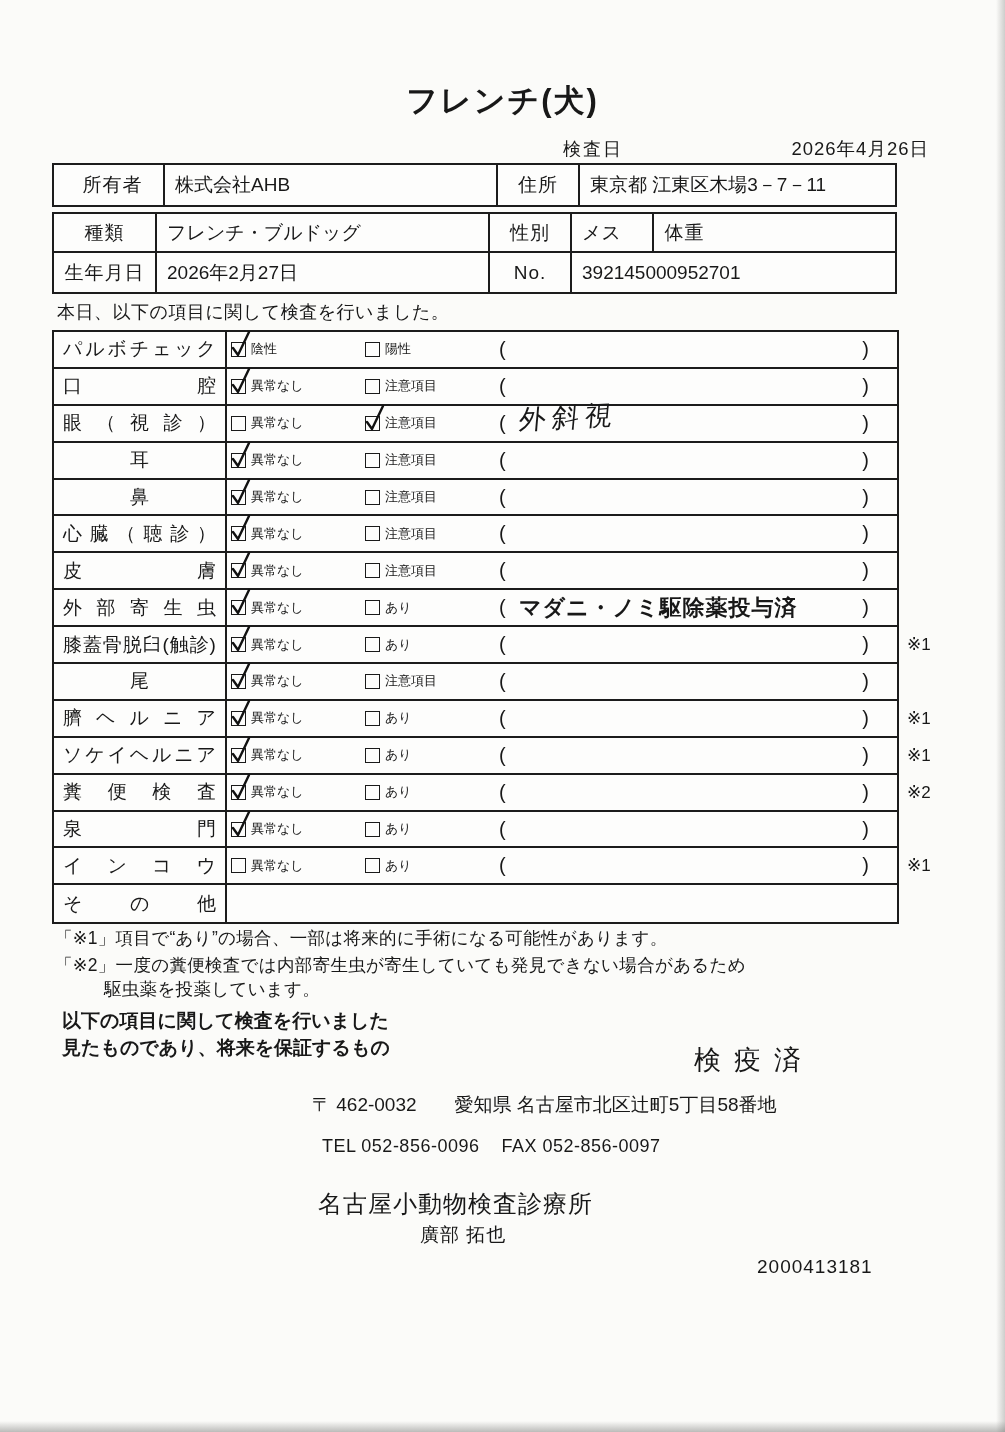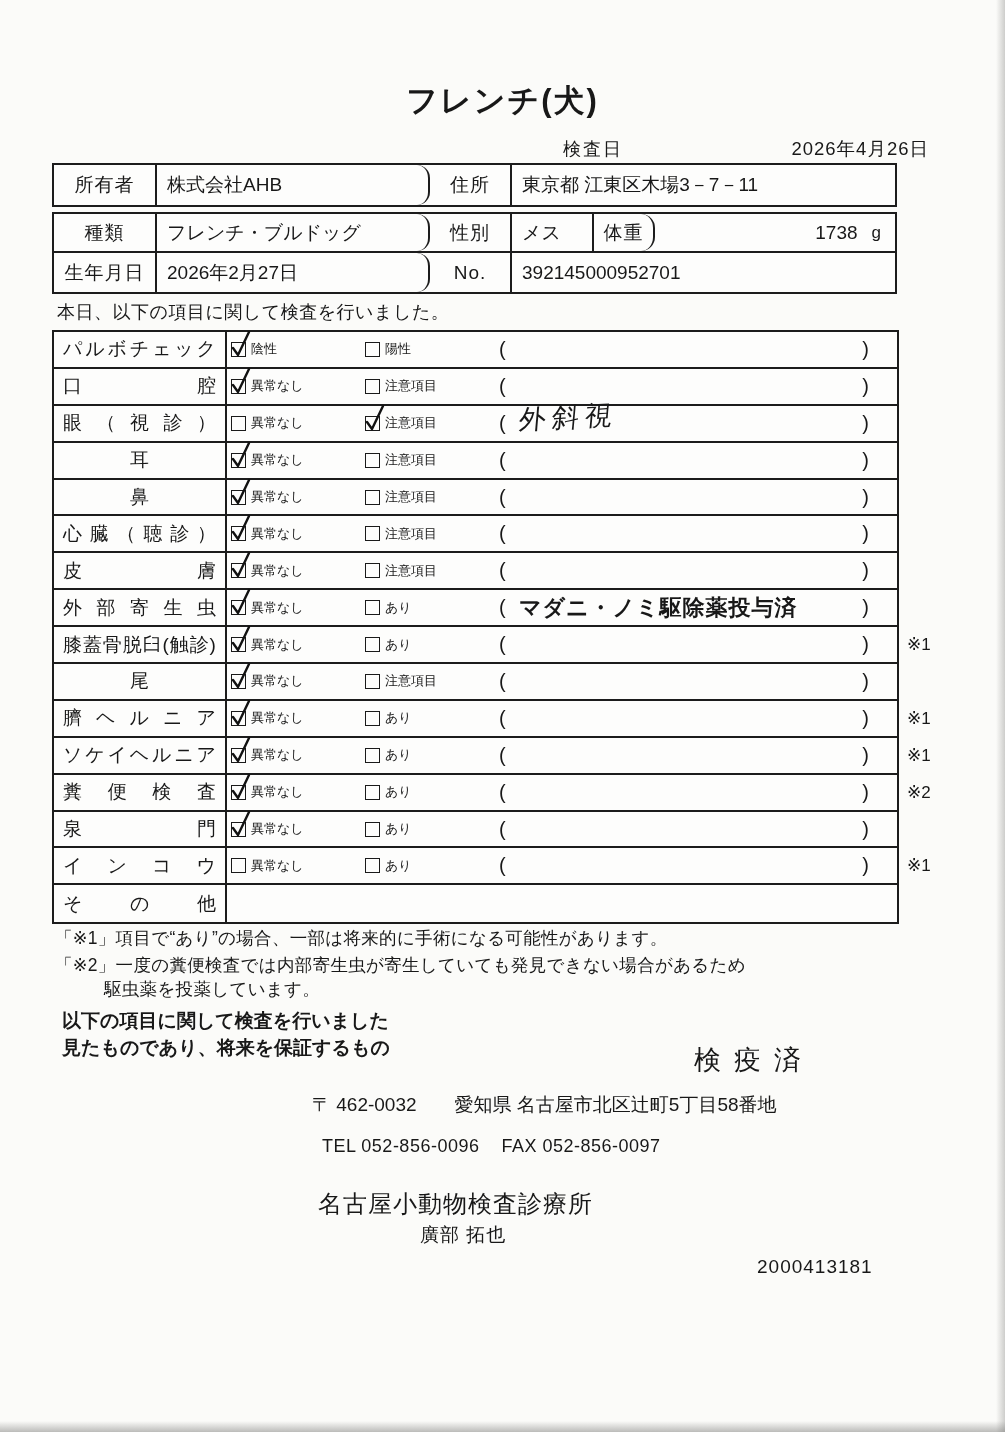--- a/index.html
+++ b/index.html
@@ -21,25 +21,25 @@
   .tbl{border:2px solid #1c1c1c;background:#fdfdfc;}
   .trow{display:flex;box-sizing:border-box;}
   .tcell{
     box-sizing:border-box;border-right:2px solid #1c1c1c;
     display:flex;align-items:center;font-size:19px;
     padding:0 10px;white-space:nowrap;overflow:hidden;
   }
   .tcell:last-child{border-right:none;}
   .tcell.lab{justify-content:center;padding:0 4px;letter-spacing:1px;}
   .tbl1{left:52px;top:163px;width:841px;height:40px;}
-  .tbl1 .trow{height:100%;}
+  .tbl1 .trow{height:100%;margin-left:8px;}
   .tbl2{left:52px;top:212px;width:841px;}
   .tbl2 .trow{height:39px;}
   .tbl2 .trow:first-child{border-bottom:2px solid #1c1c1c;}
-  .w103{width:103px;flex:none;} .w333{width:273px;flex:none;border-radius:13px;}
+  .w103{width:103px;flex:none;} .w333{width:333px;flex:none;}
   .w82{width:82px;flex:none;}  .w88{width:82px;flex:none;}
   .w62{width:61px;flex:none;border-radius:14px;}  .grow{flex:1;}
   .weight-cell{justify-content:flex-end;}
   .weight-cell .unit{font-size:17px;margin-left:14px;margin-right:4px;}
   .intro{top:300px;left:57px;font-size:18px;letter-spacing:0.5px;}
   
   .check-tbl{left:52px;top:330px;width:843px;border:2px solid #1c1c1c;background:#fdfdfc;}
   .crow{
     display:flex;height:36.9px;box-sizing:border-box;
     border-bottom:2px solid #1c1c1c;position:relative;
@@ -110,24 +110,20 @@
   </div>
 </div>
 
 <div class="abs tbl tbl2">
   <div class="trow">
     <div class="tcell lab w103">種類</div>
     <div class="tcell w333">フレンチ・ブルドッグ</div>
     <div class="tcell lab w82">性別</div>
     <div class="tcell w88">メス</div>
     <div class="tcell lab w62">体重</div>
-    <div class="tcell grow weight-cell">
-      <span>1738</span>
-      <span class="unit">g</span>
-    </div>
   </div>
   <div class="trow">
     <div class="tcell lab w103">生年月日</div>
     <div class="tcell w333">2026年2月27日</div>
     <div class="tcell lab w82">No.</div>
     <div class="tcell grow">392145000952701</div>
   </div>
 </div>
 
 <div class="abs intro">本日、以下の項目に関して検査を行いました。</div>

